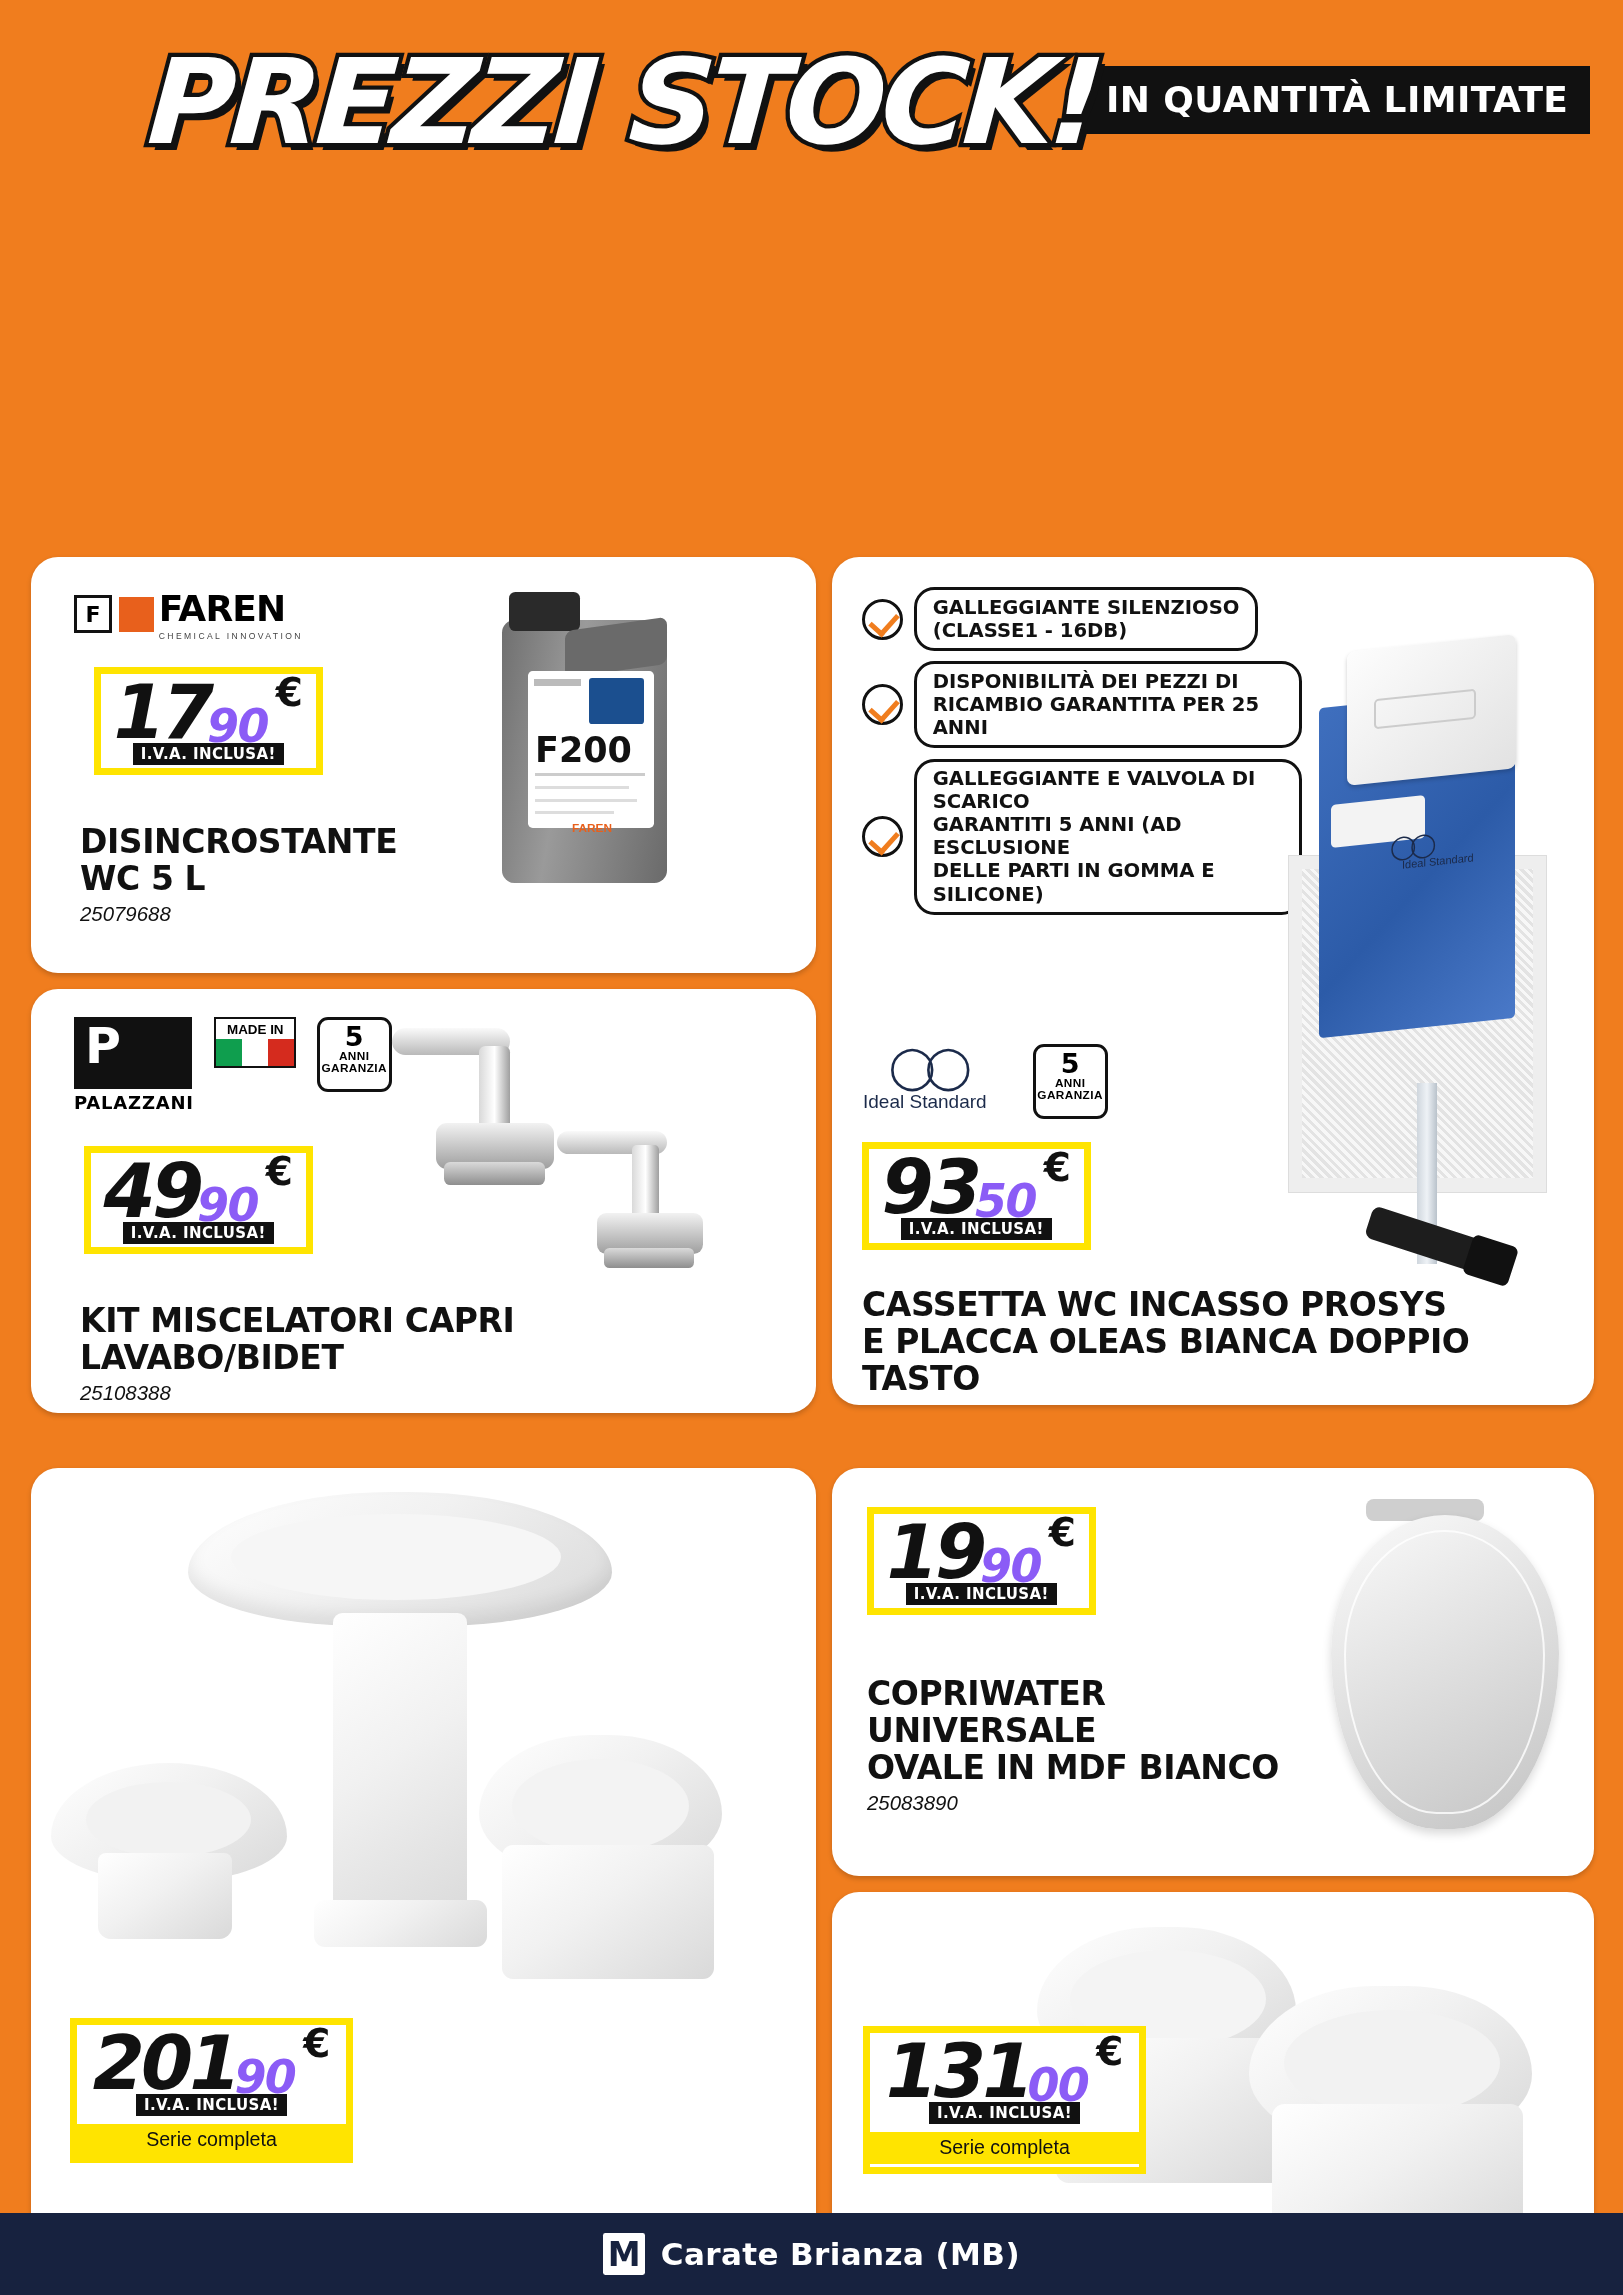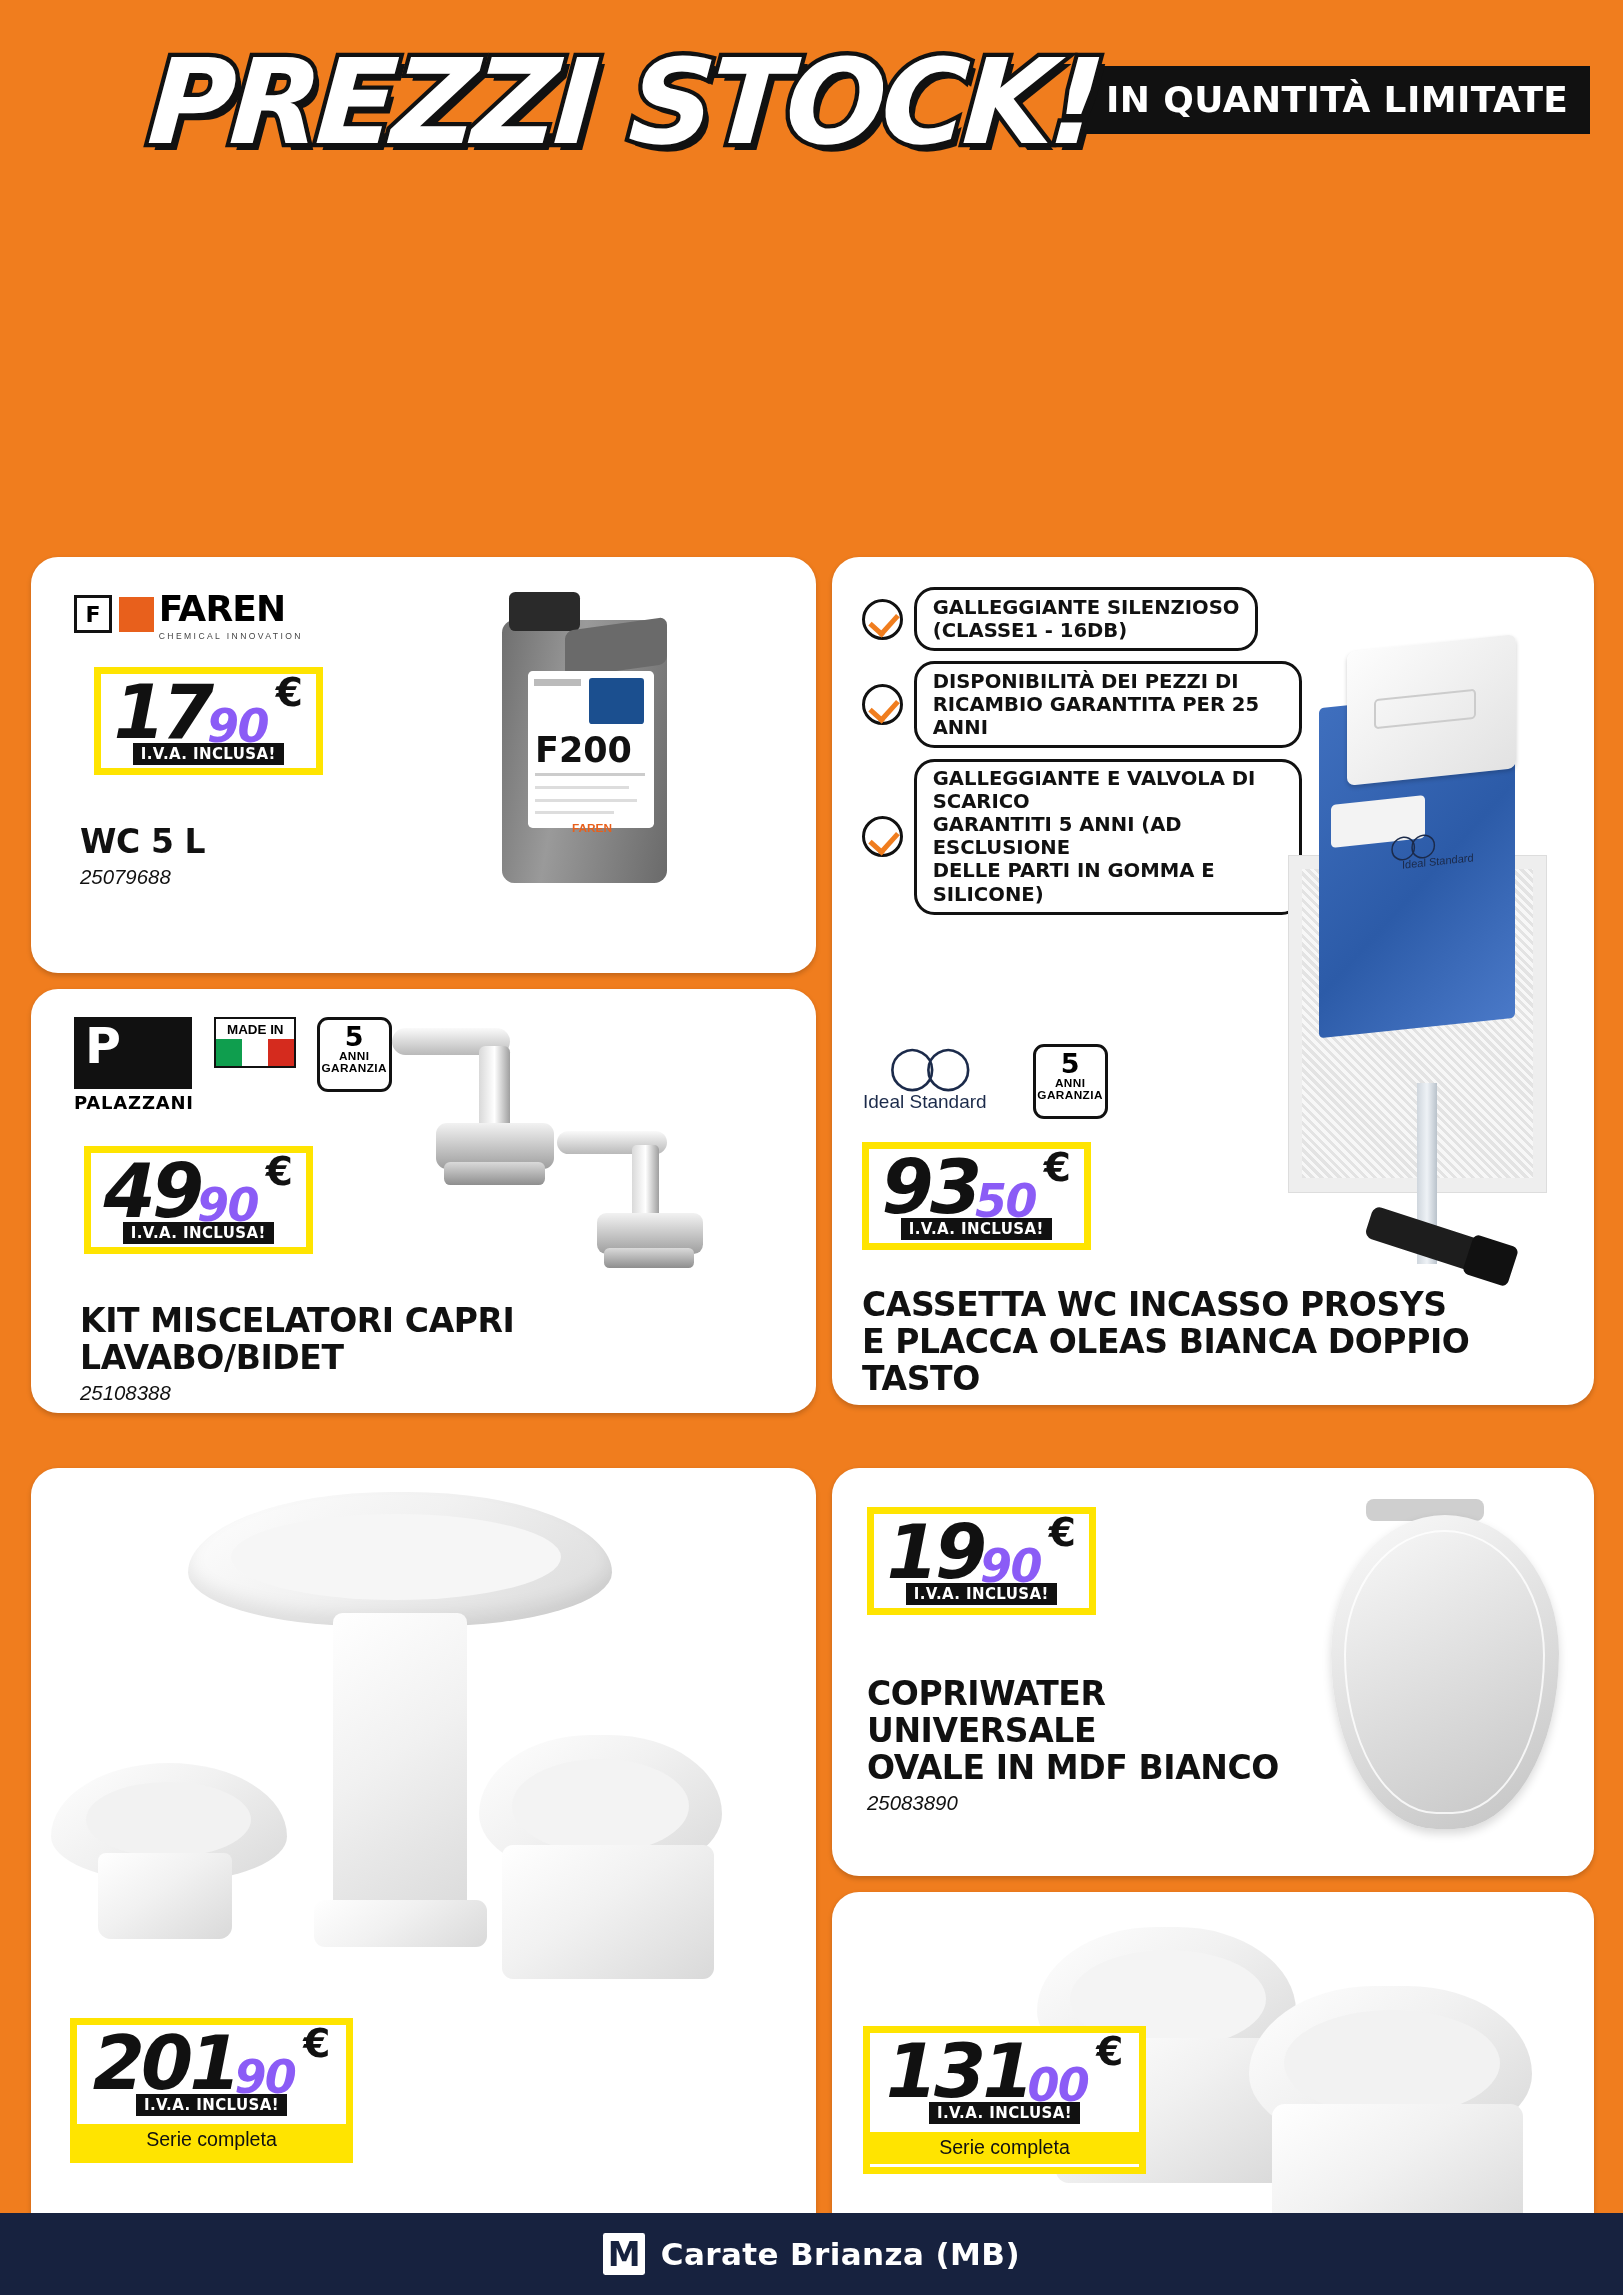--- a/index.html
+++ b/index.html
@@ -273,20 +273,21 @@
     <div class="pricetag" style="position:absolute; left:63px; top:110px;">
       <div class="price-row">
         <span class="price-int">17</span>
         <span class="price-dec">90</span>
         <span class="price-eur">€</span>
       </div>
       <div class="iva">I.V.A. INCLUSA!</div>
     </div>
 
     <div style="position:absolute; left:49px; top:267px; width:408px;">
+      <div class="prod-title">DISINCROSTANTE</div>
       <div class="prod-title">WC 5 L</div>
       <div class="prod-code">25079688</div>
     </div>
 
     <div style="position:absolute; left:440px; top:27.5px; width:298px; height:361px;">
       <div class="art" style="left:31px; top:35px; width:165px; height:263px; background:linear-gradient(100deg,#6f6f6f,#9a9a9a 40%,#6a6a6a); border-radius:12.6px;"></div>
       <div class="art" style="left:38px; top:7.9px; width:71px; height:39px; background:#2a2a2a; border-radius:6.3px;"></div>
       <div class="art" style="left:94px; top:39px; width:102px; height:47px; background:#6a6a6a; border-radius:7.9px; transform:skewY(-8deg);"></div>
       <div class="art" style="left:57px; top:86px; width:126px; height:157px; background:#fff; border-radius:4.7px;"></div>
       <div class="art" style="left:63px; top:94px; width:47px; height:7.9px; background:#bbb;"></div>

